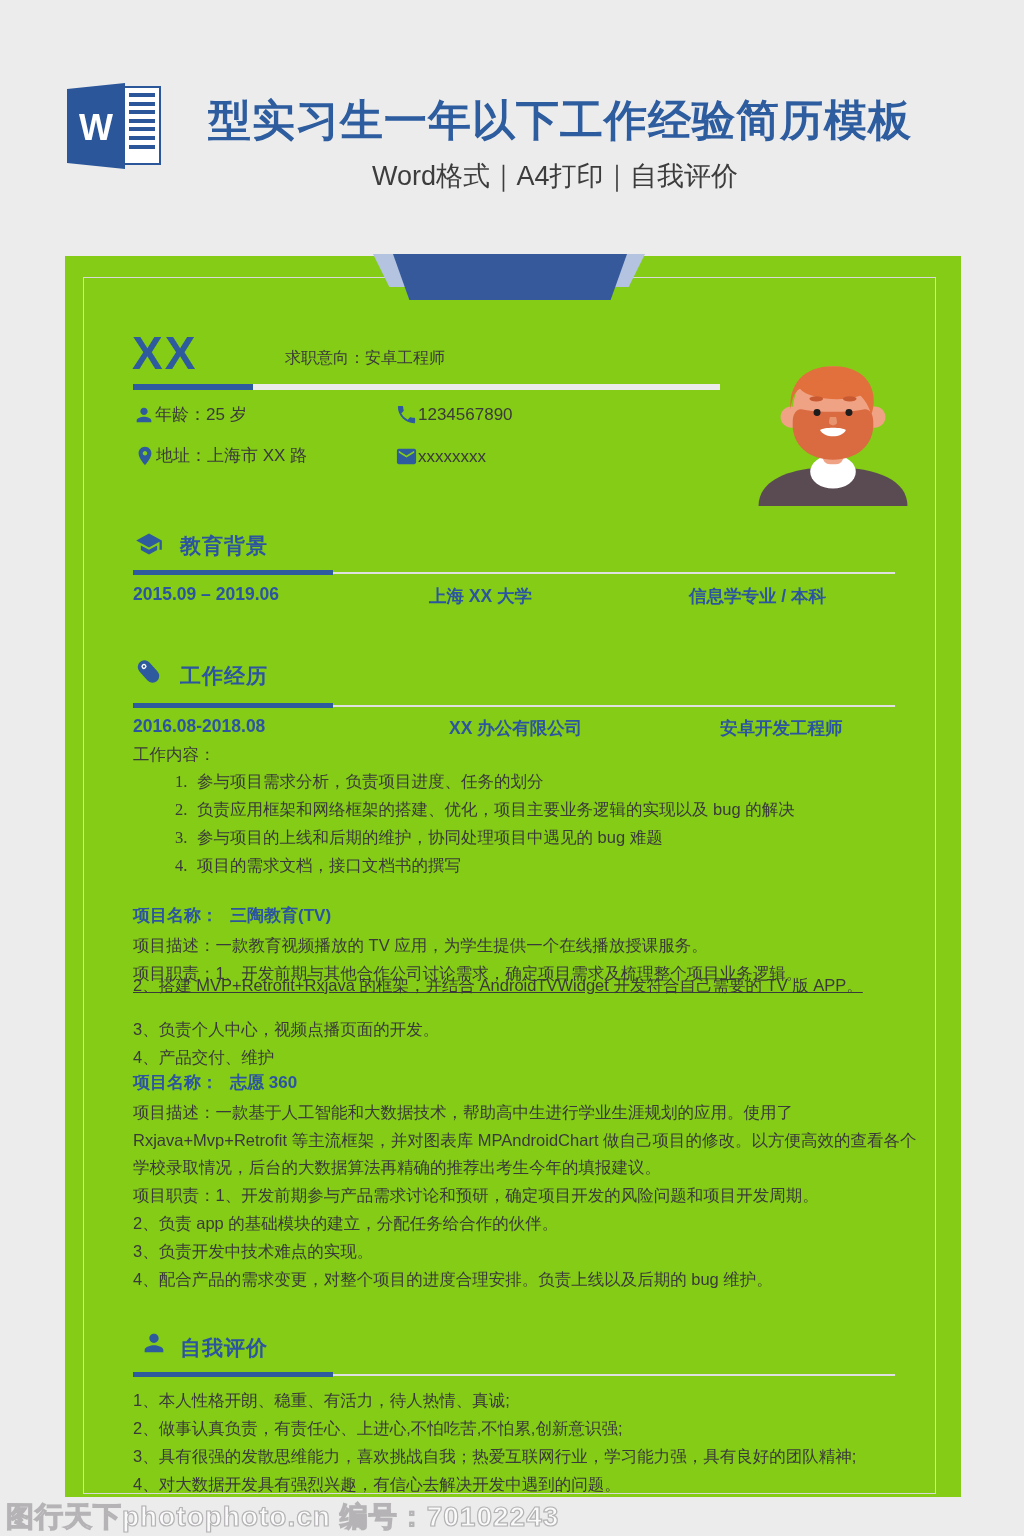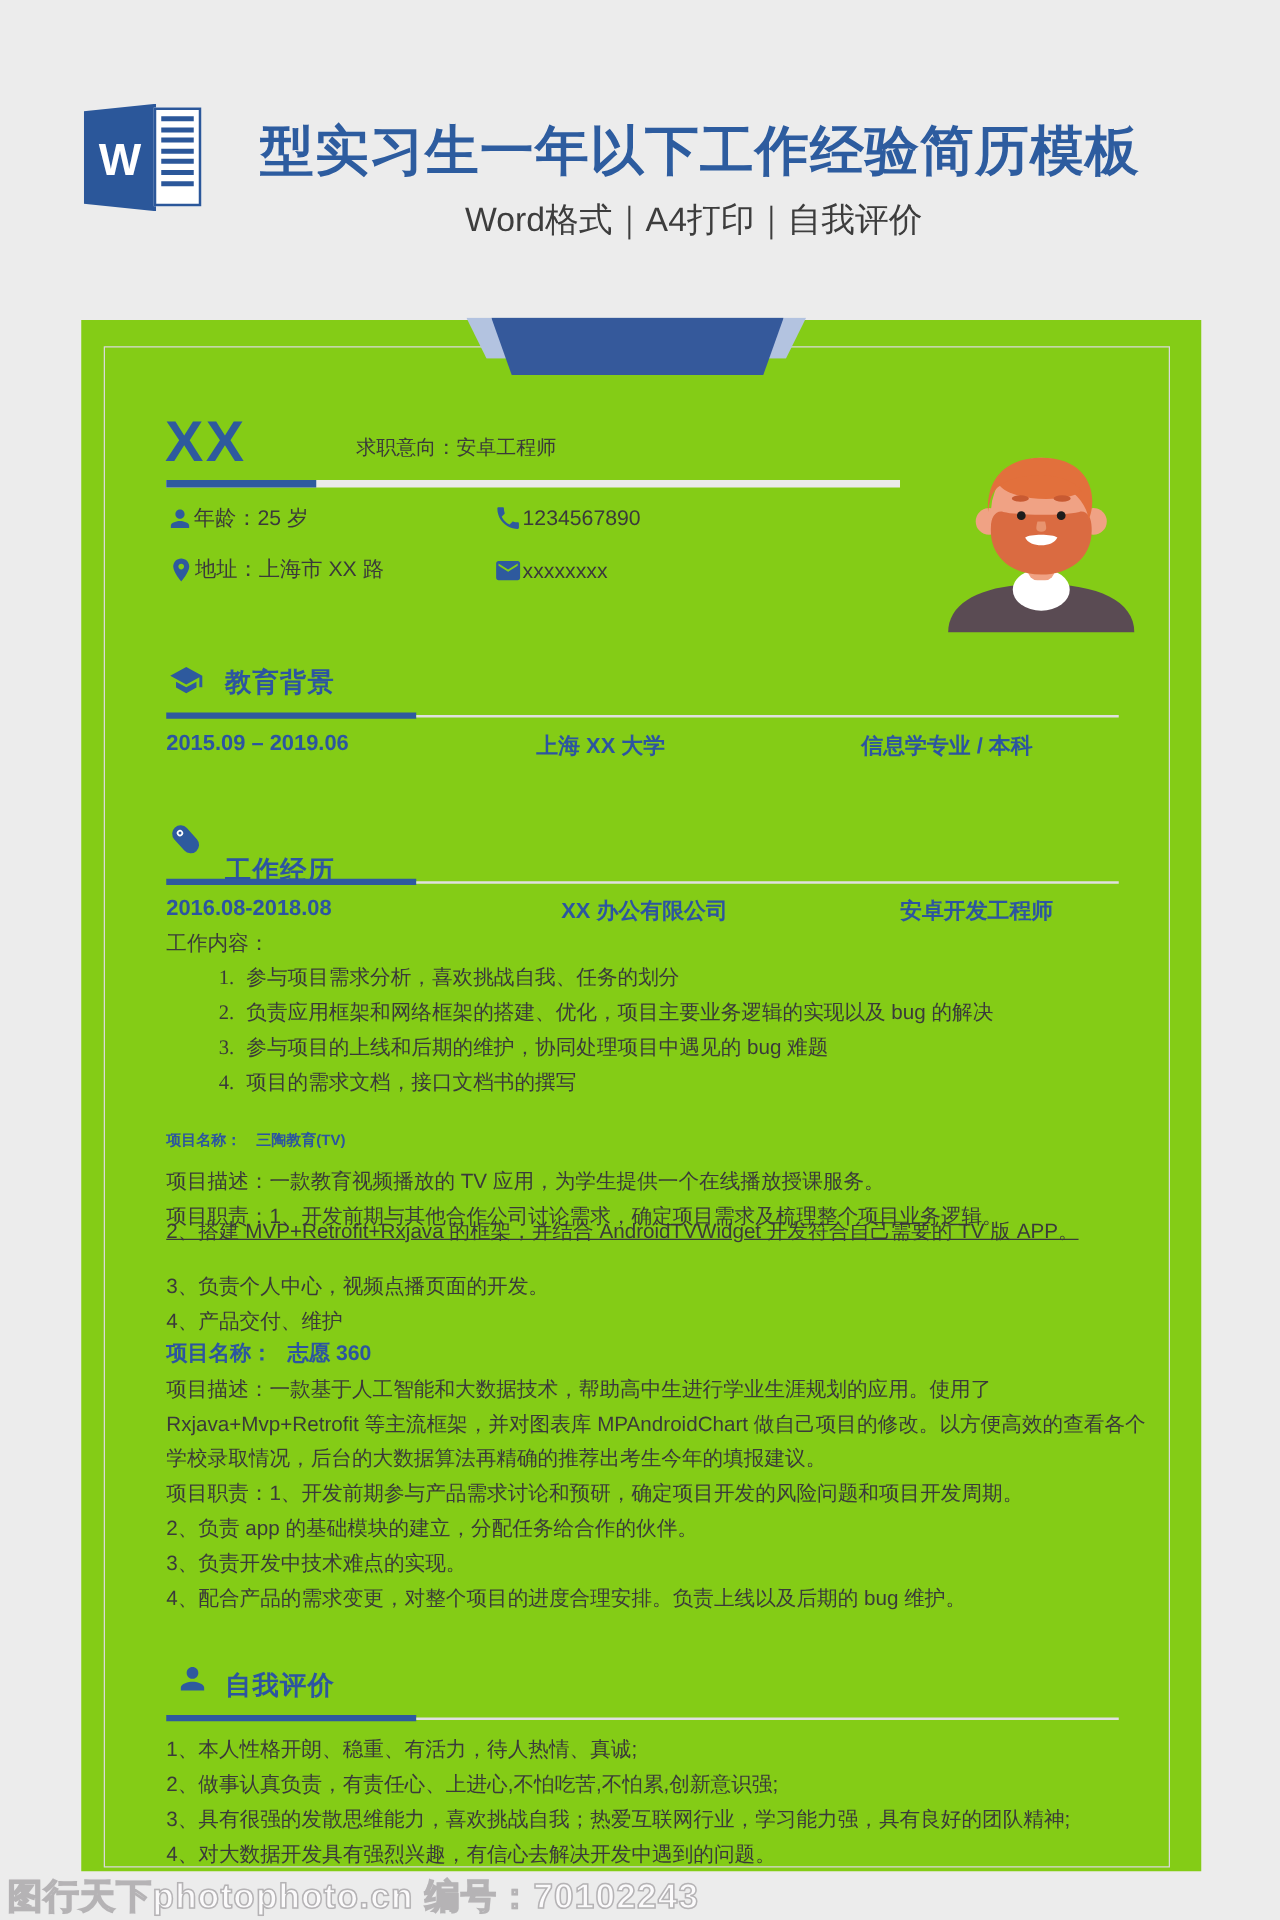--- a/index.html
+++ b/index.html
@@ -141,36 +141,36 @@
 
     <div class="abs sec-icon" style="left:66px;top:398px;">
       <svg width="36" height="36" viewBox="0 0 24 24" fill="#2e5a9e">
           <g transform="rotate(-42 12 12)">
             <rect x="7.5" y="3" width="9" height="17" rx="4.5"></rect>
             <circle cx="12" cy="7" r="1.7" fill="#fff"></circle>
             <circle cx="12" cy="7" r="0.8" fill="#2e5a9e"></circle>
           </g>
         </svg>
     </div>
-    <div class="abs sec-title" style="left:115px;top:426px;">工作经历</div>
+    <div class="abs sec-title" style="left:115px;top:406px;">工作经历</div>
     <div class="abs sec-divider" style="top:447px;">
         <span class="b"></span>
         <span class="g"></span>
       </div>
     <div class="abs row-blue" style="left:68px;top:460px;">2016.08-2018.08</div>
     <div class="abs row-blue" style="left:364px;top:460px;margin-left:20px;">XX 办公有限公司</div>
     <div class="abs row-blue" style="left:655px;top:460px;">安卓开发工程师</div>
     <div class="abs body-text" style="left:68px;top:488px;">工作内容：</div>
 
-    <div class="duty" style="top:515px;"><span class="num">1.</span><span>参与项目需求分析，喜欢挑战自我、任务的划分</span></div>
+    <div class="duty" style="top:515px;"><span class="num">1.</span><span>参与项目需求分析，负责项目进度、任务的划分</span></div>
     <div class="duty" style="top:543px;"><span class="num">2.</span><span>负责应用框架和网络框架的搭建、优化，项目主要业务逻辑的实现以及 bug 的解决</span></div>
     <div class="duty" style="top:571px;"><span class="num">3.</span><span>参与项目的上线和后期的维护，协同处理项目中遇见的 bug 难题</span></div>
     <div class="duty" style="top:599px;"><span class="num">4.</span><span>项目的需求文档，接口文档书的撰写</span></div>
 
-    <div class="abs row-blue" style="left:68px;top:648px;font-size:12px;">
+    <div class="abs row-blue" style="left:68px;top:648px;font-size:17px;">
       <span>项目名称：</span><span style="margin-left:12px;">三陶教育(TV)</span>
     </div>
     <div class="proj-line" style="top:676px;">项目描述：一款教育视频播放的 TV 应用，为学生提供一个在线播放授课服务。</div>
     <div class="proj-line" style="top:704px;">项目职责：1、开发前期与其他合作公司讨论需求，确定项目需求及梳理整个项目业务逻辑。</div>
     <div class="proj-line" style="top:716px;text-decoration:underline;">2、搭建 MVP+Retrofit+Rxjava 的框架，并结合 AndroidTVWidget 开发符合自己需要的 TV 版 APP。</div>
     <div class="proj-line" style="top:760px;">3、负责个人中心，视频点播页面的开发。</div>
     <div class="proj-line" style="top:788px;">4、产品交付、维护</div>
 
     <div class="abs row-blue" style="left:68px;top:815px;font-size:17px;">
       <span>项目名称：</span><span style="margin-left:12px;">志愿 360</span>

